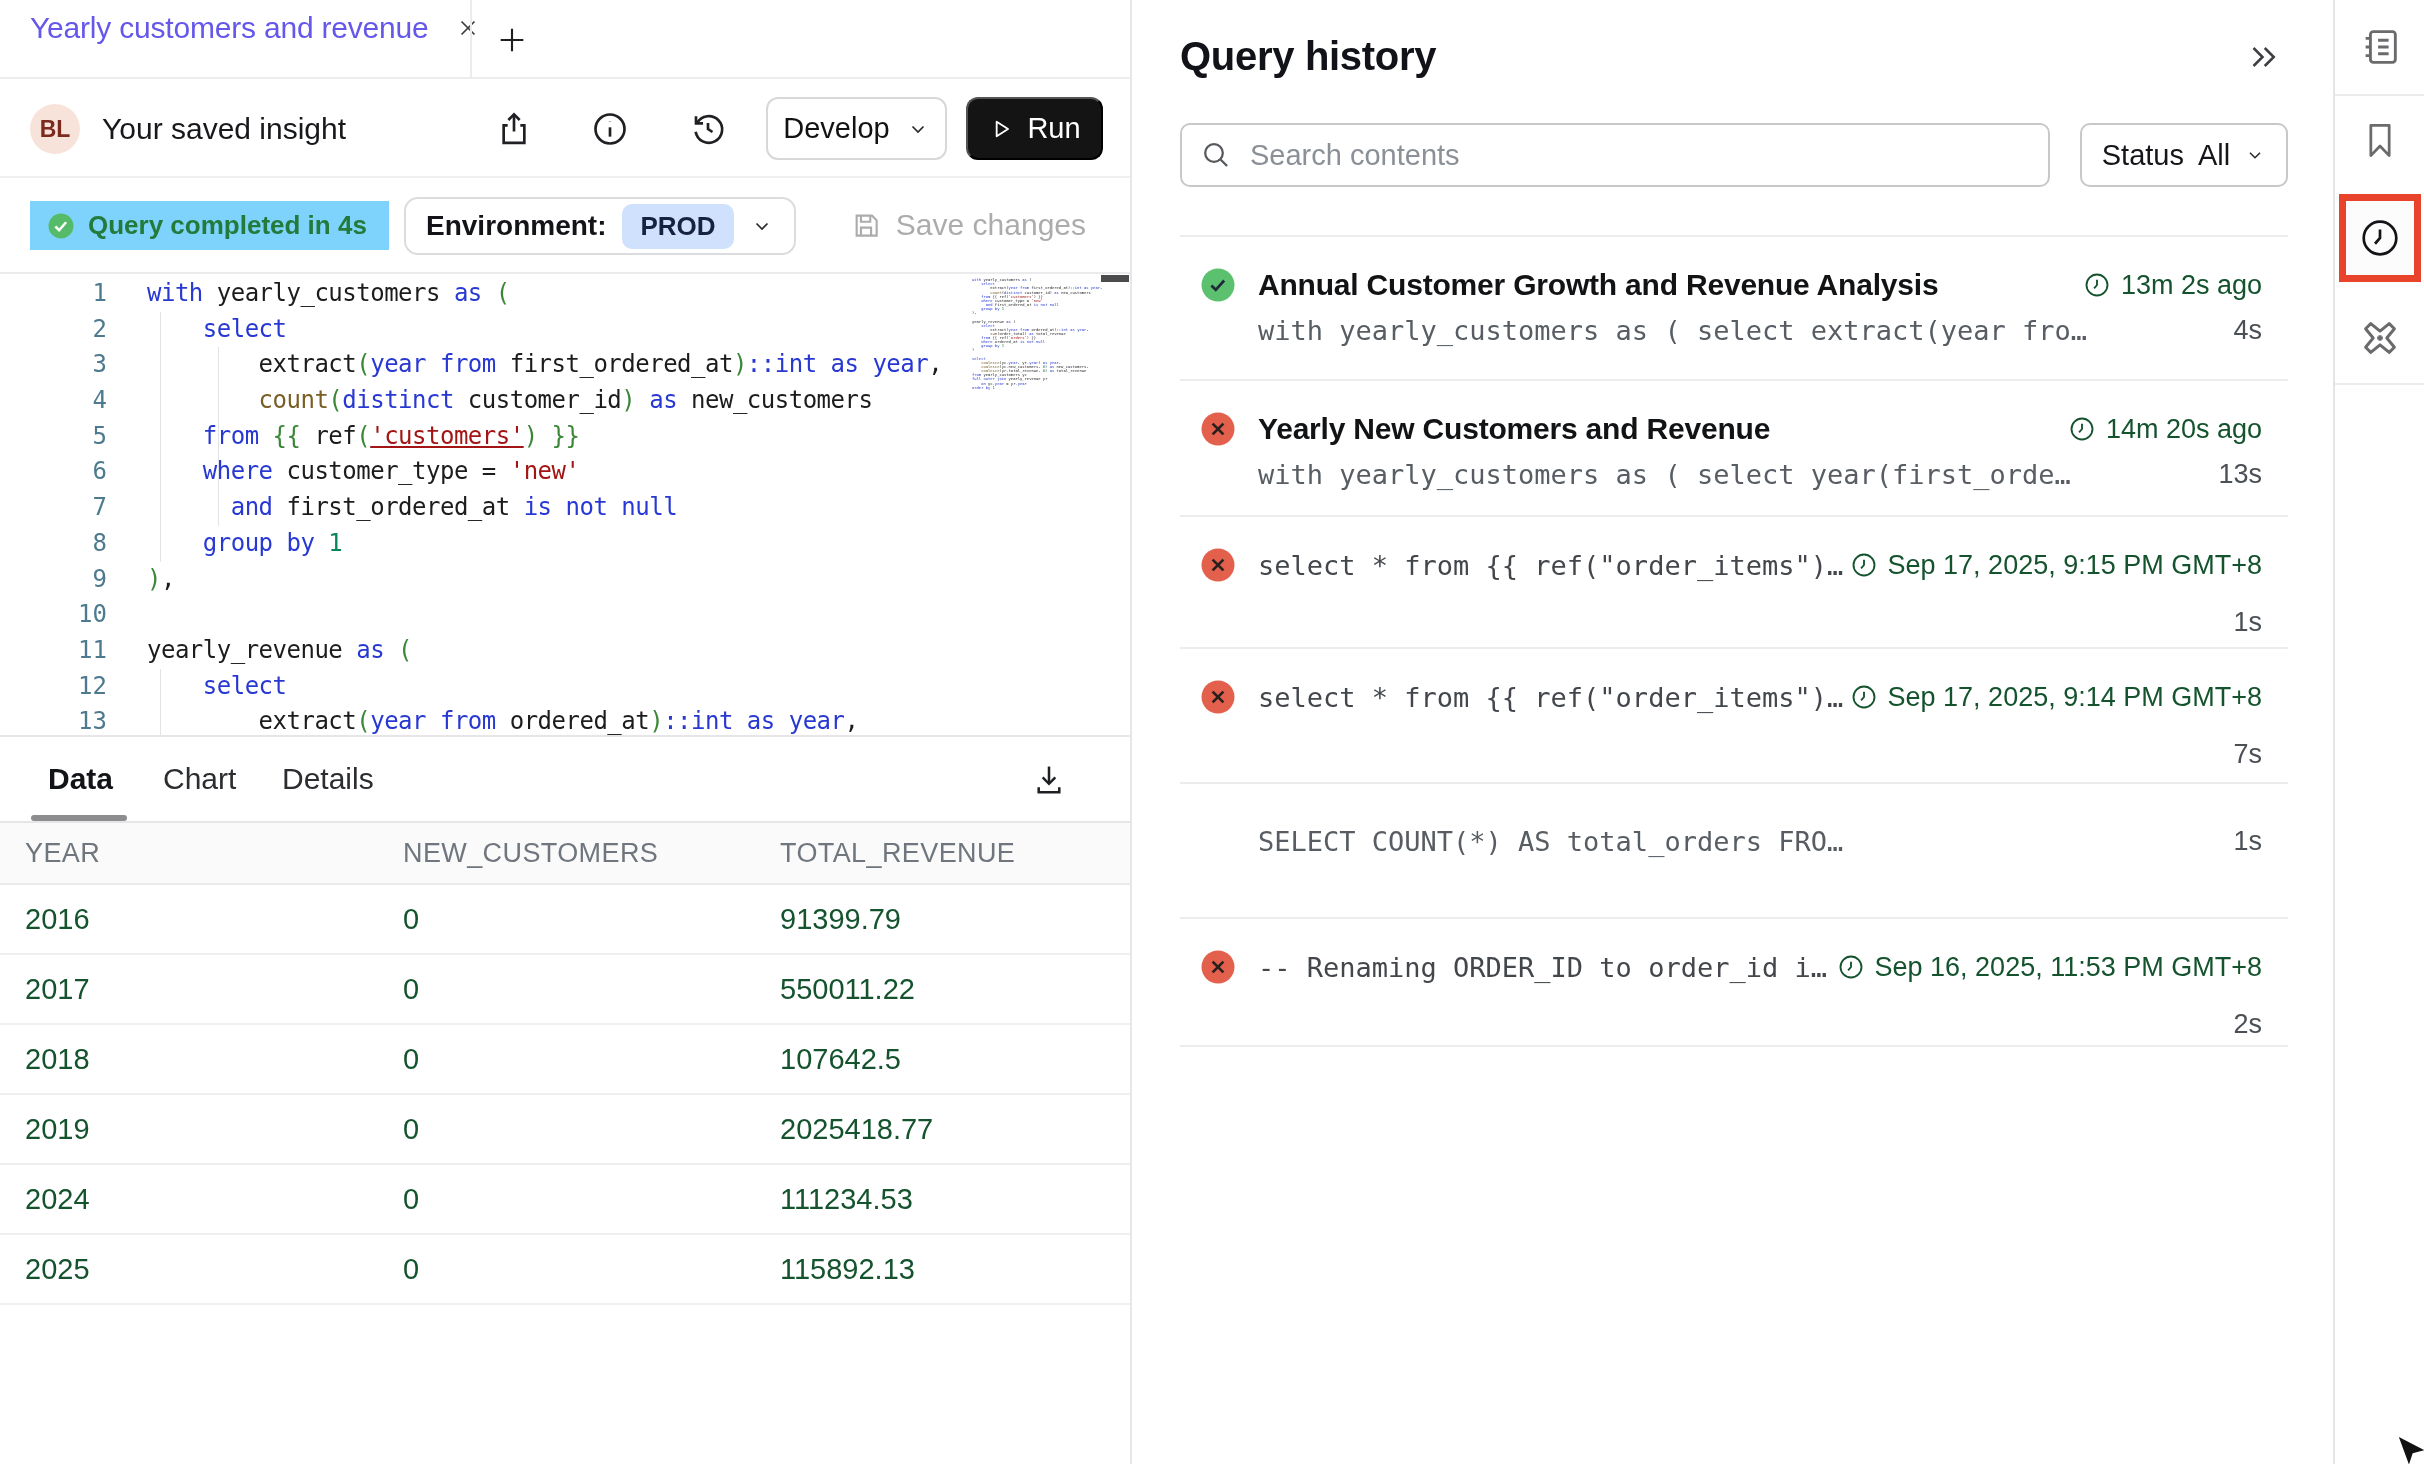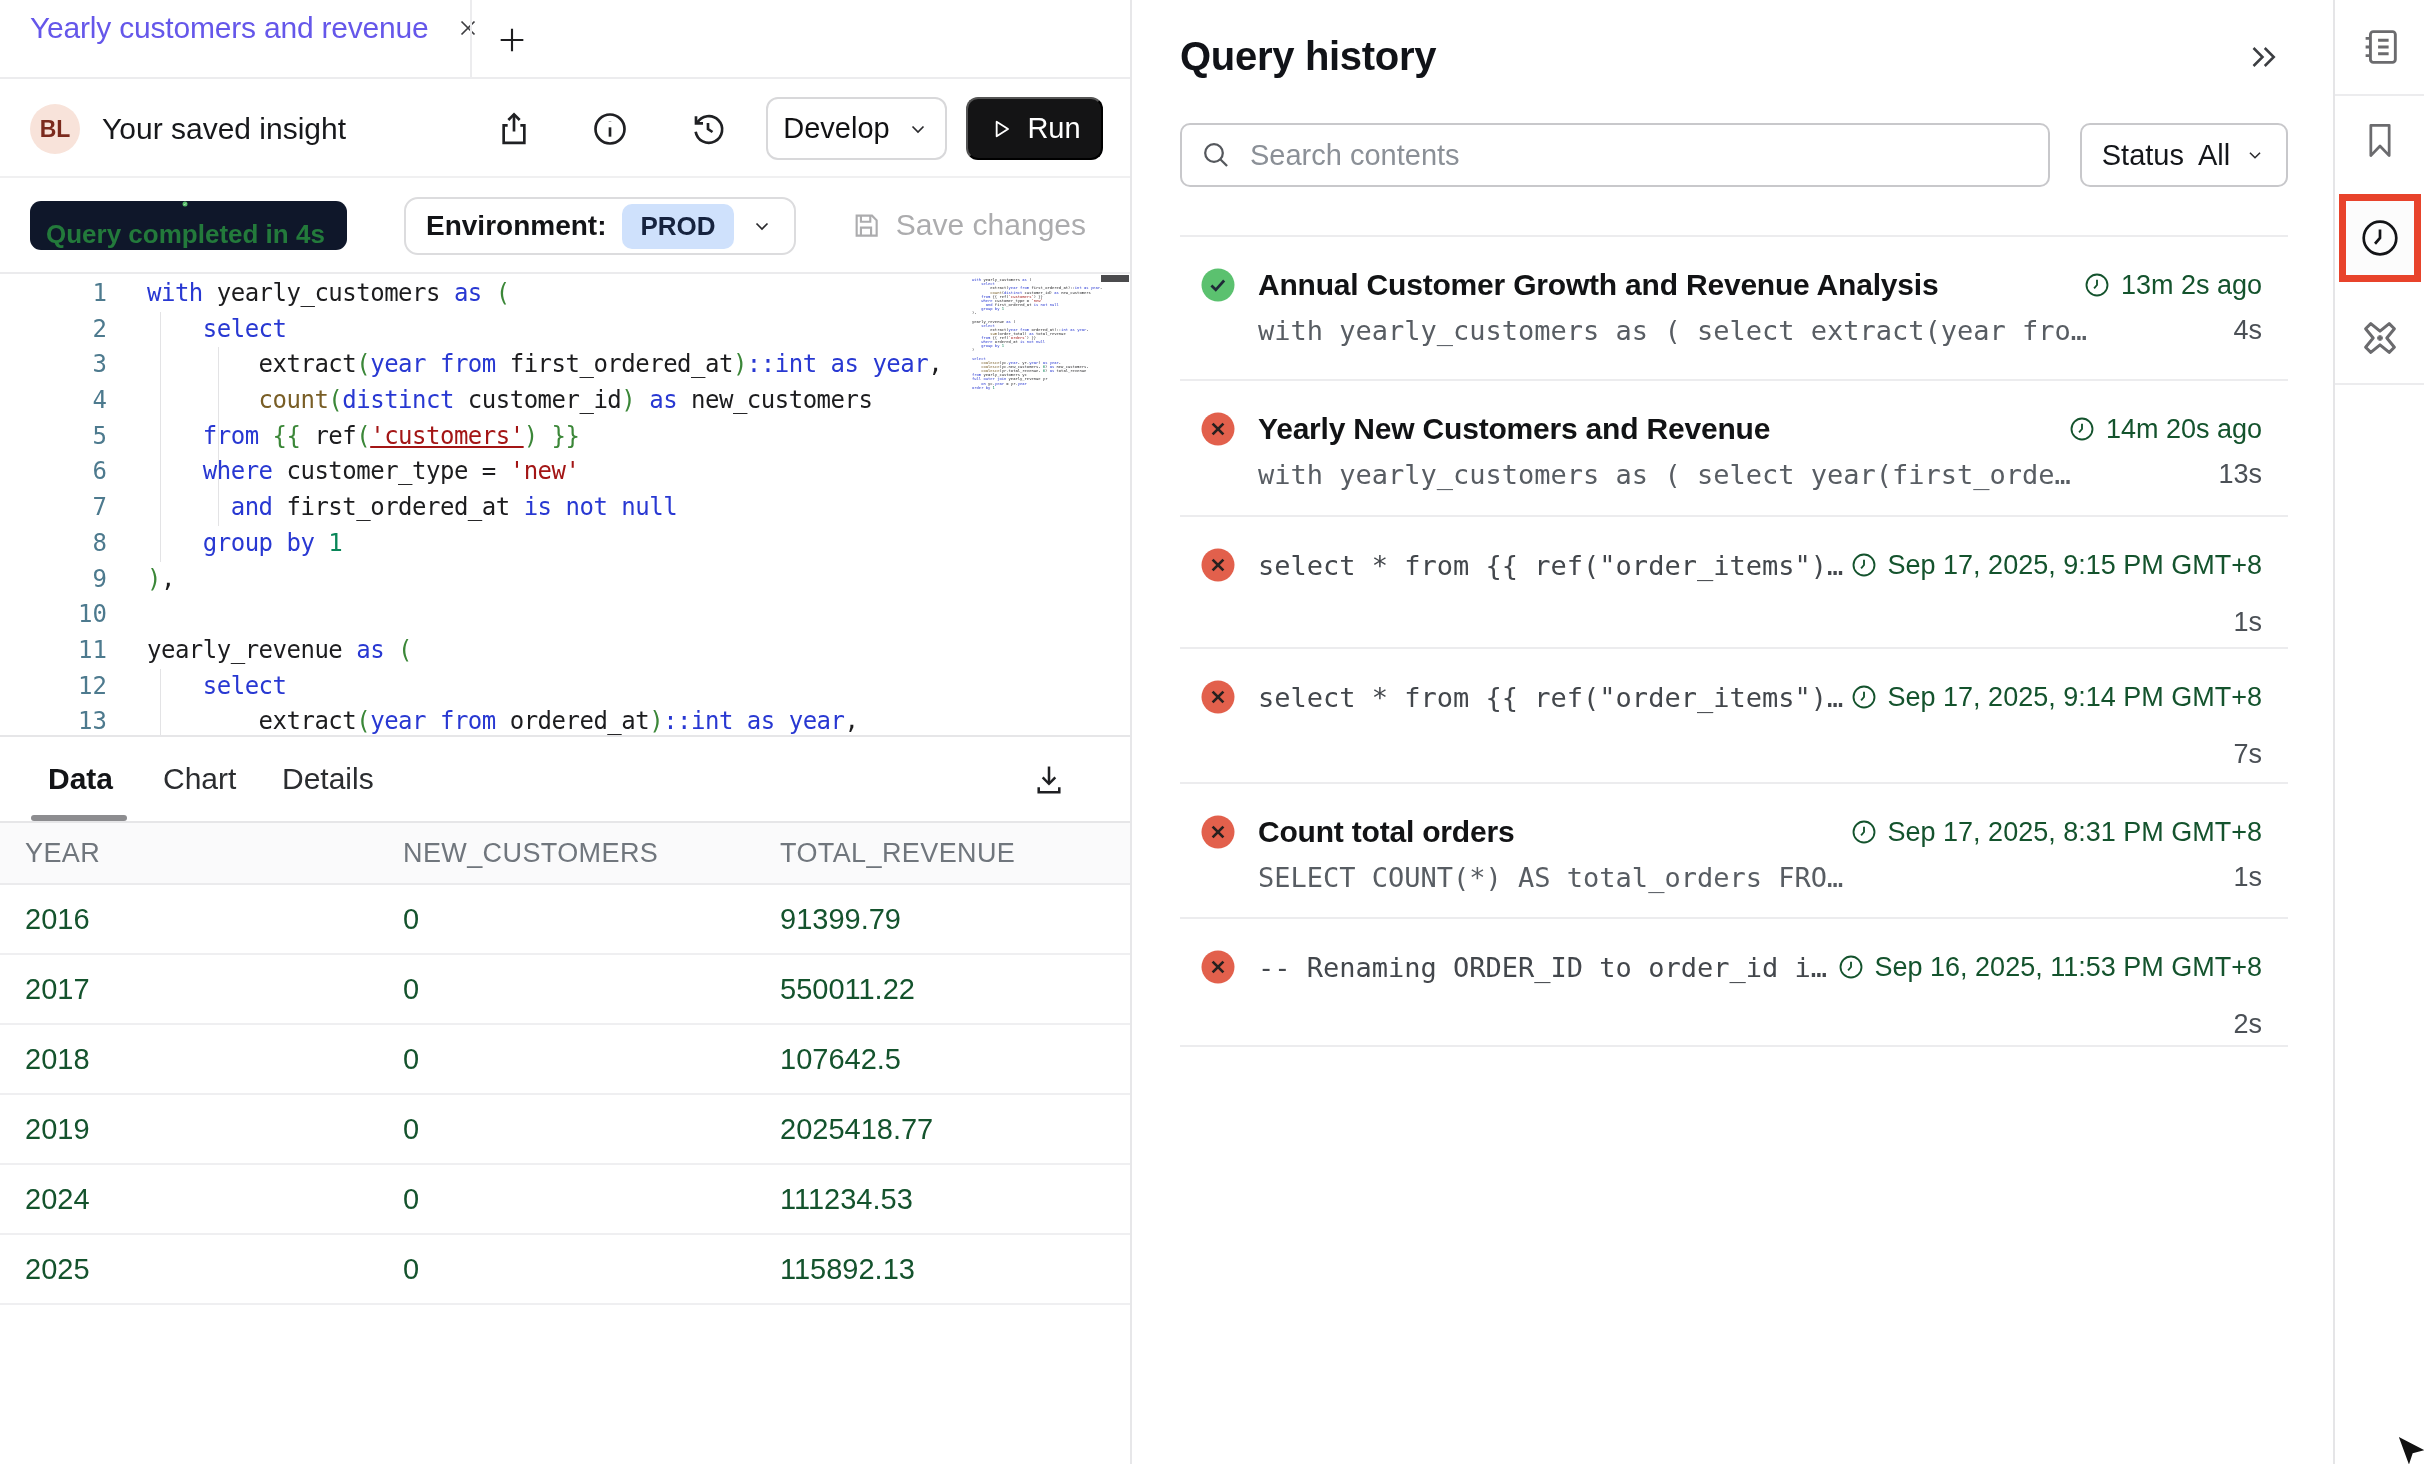--- a/index.html
+++ b/index.html
@@ -25,22 +25,22 @@
     background:#F8E3DA; color:#7B2A1D; font-weight:bold; font-size:23px; display:flex; align-items:center; justify-content:center; }
   .doc-title { position:absolute; left:102px; top:0; height:99px; display:flex; align-items:center; font-size:30px; color:#17181b; }
   .hicon { position:absolute; top:30px; width:40px; height:40px; color:#1f2023; }
   .hicon.share { left:494px; } .hicon.info { left:590px; } .hicon.history { left:688px; }
   .develop-btn { position:absolute; left:766px; top:18px; width:181px; height:63px; border:2px solid #D8D8DA; border-radius:12px;
     background:#fff; display:flex; align-items:center; justify-content:center; gap:16px; font-size:29px; color:#121214; }
   .run-btn { position:absolute; left:966px; top:18px; width:137px; height:63px; background:#141415; border-radius:12px;
     display:flex; align-items:center; justify-content:center; gap:13px; color:#fff; font-size:29px; }
 
   .status-row { position:relative; height:94px; }
-  .status-pill { position:absolute; left:30px; top:23px; height:49px; background:#0f172a; border-radius:11px;
-    display:flex; align-items:center; gap:12px; padding:0 22px 0 16px;flex-direction:column; }
+  .status-pill { position:absolute; left:30px; top:23px; height:49px; background:#7dd3fc; border-radius:0;
+    display:flex; align-items:center; gap:12px; padding:0 22px 0 16px; }
   .status-pill .txt { font-size:26px; font-weight:bold; color:#237A3B; }
   .env-box { position:absolute; left:404px; top:19px; height:58px; border:2px solid #DCDCDE; border-radius:14px; background:#fff;
     display:flex; align-items:center; gap:16px; padding:0 20px; }
   .env-label { font-size:28px; font-weight:bold; color:#131417; }
   .env-pill { background:#CFE1FC; border-radius:10px; padding:7px 18px; font-size:26px; font-weight:bold; color:#16233F; }
   .save-changes { position:absolute; right:44px; top:0; height:94px; display:flex; align-items:center; gap:14px; color:#ACACAE; font-size:30px; }
 
   
   .editor { position:relative; height:465px; border-top:2px solid #EBEBED; border-bottom:2px solid #E6E6E8; overflow:hidden; background:#fff; }
   .code-line { display:flex; height:35.7px; line-height:35.7px; }
@@ -422,36 +422,20 @@
                 <path d="M12 7.5V12l-2.5 2.8"></path>
               </svg>
               <span>Sep 17, 2025, 9:14 PM GMT+8</span>
             </span>
           </div>
           <div class="qh-row2 solo">
             <span class="qh-dur">7s</span>
           </div>
         </div>
         <div class="qh-item" style="height: 135px;">
-          <div class="qh-row1">
-            <span class="qh-dot">
-              <svg viewBox="0 0 24 24">
-                <circle cx="12" cy="12" r="11" fill="#E2604C"></circle>
-                <path d="M8.4 8.4l7.2 7.2M15.6 8.4l-7.2 7.2" fill="none" stroke="#27201f" stroke-width="1.8"></path>
-              </svg>
-            </span>
-            <span class="qh-t">Count total orders</span>
-            <span class="qh-meta">
-              <svg viewBox="0 0 24 24" fill="none" stroke="currentColor" stroke-width="1.6">
-                <circle cx="12" cy="12" r="9"></circle>
-                <path d="M12 7.5V12l-2.5 2.8"></path>
-              </svg>
-              <span>Sep 17, 2025, 8:31 PM GMT+8</span>
-            </span>
-          </div>
           <div class="qh-row2">
             <span class="qh-sub">SELECT COUNT(*) AS total_orders FRO…</span>
             <span class="qh-dur">1s</span>
           </div>
         </div>
         <div class="qh-item" style="height: 128px;">
           <div class="qh-row1">
             <span class="qh-dot">
               <svg viewBox="0 0 24 24">
                 <circle cx="12" cy="12" r="11" fill="#E2604C"></circle>

